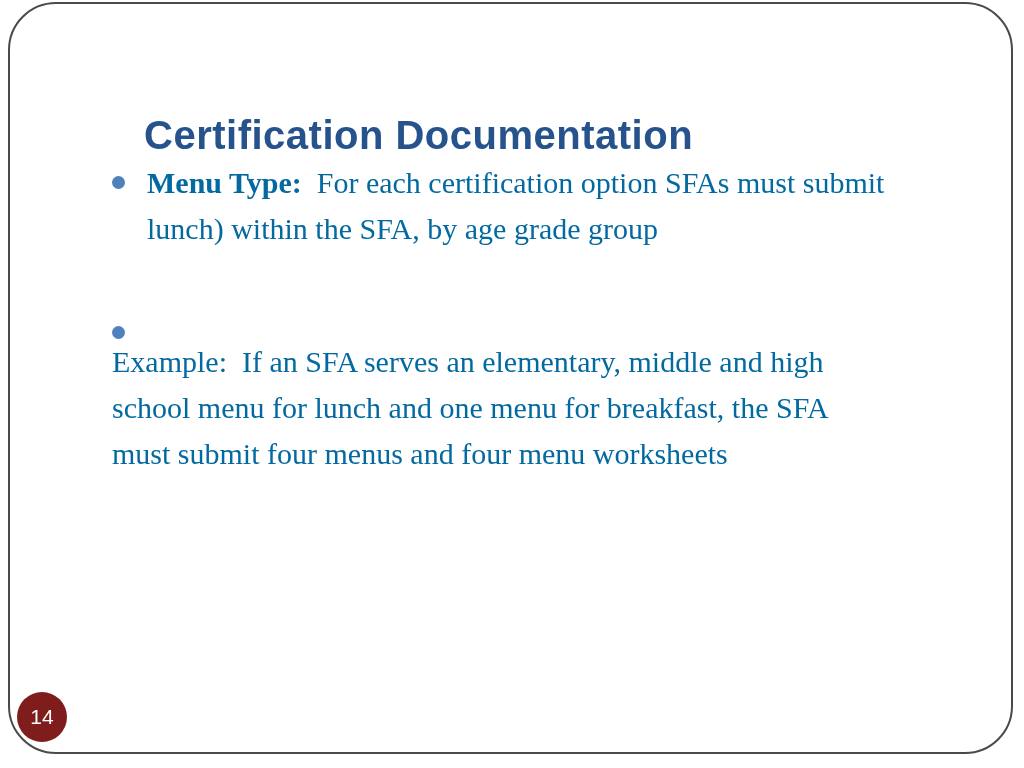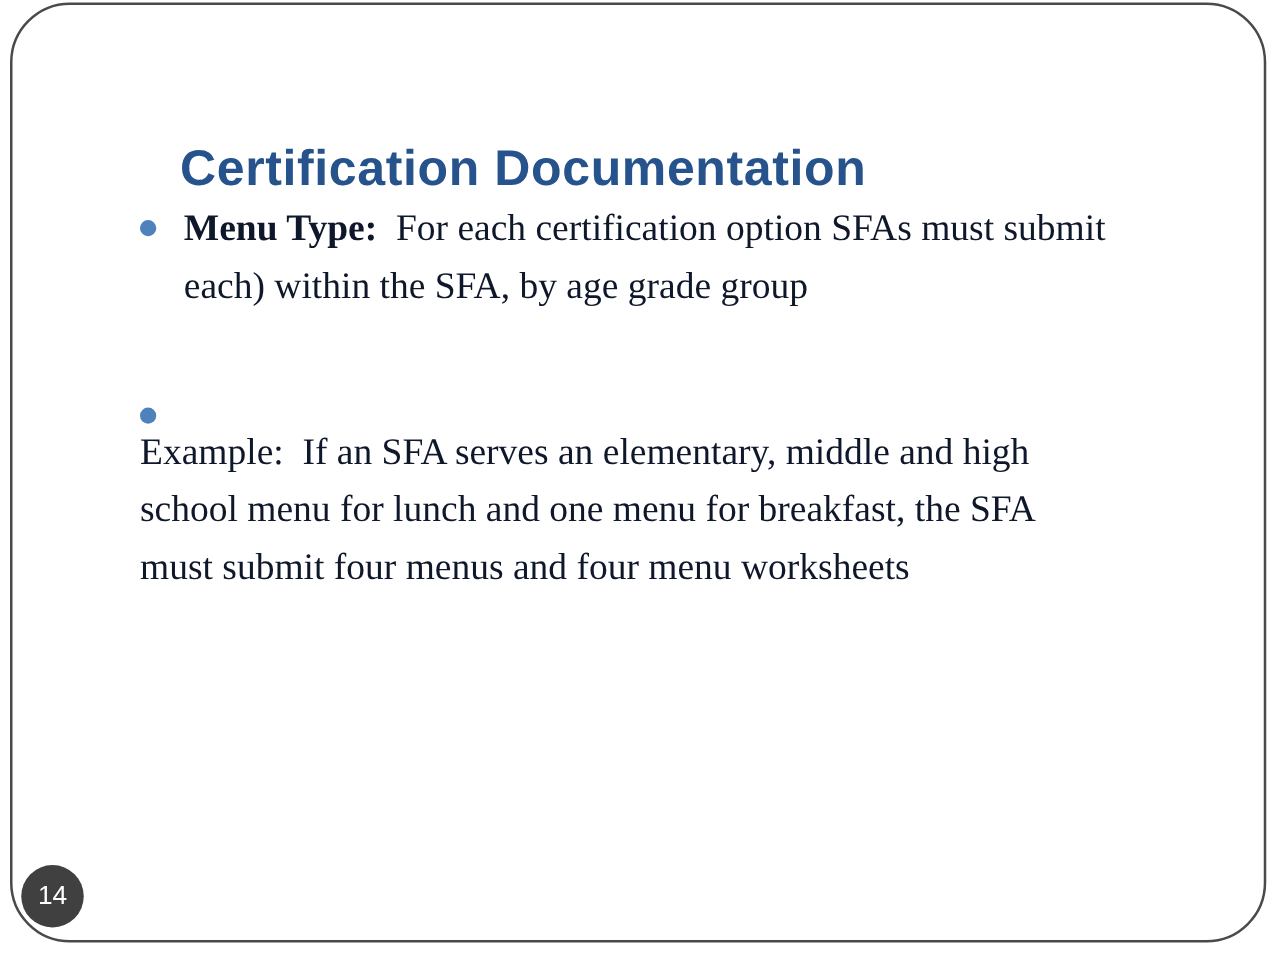--- a/index.html
+++ b/index.html
@@ -61,36 +61,36 @@
     width: 13px;
     height: 13px;
     border-radius: 50%;
     background: #4f81bd;
     margin-top: 16px;
     margin-right: 22px;
   }
   .bullet-text {
     font-size: 30px;
     line-height: 46px;
-    color: #0f172a;
+    color: #0369a1;
   }
   .bullet-text .line {
     white-space: pre;
   }
   .lead-bold {
     font-weight: bold;
   }
   .page-badge {
     position: absolute;
     left: 17px;
     top: 692px;
     width: 50px;
     height: 50px;
     border-radius: 50%;
-    background: #404040;
+    background: #7f1d1d;
     display: flex;
     align-items: center;
     justify-content: center;
     font-family: "Liberation Sans", sans-serif;
     font-size: 21px;
     color: #ffffff;
   }
 </style>
 </head>
 <body>
@@ -100,21 +100,21 @@
   <div class="frame"></div>
 
   <h1 class="slide-title">Certification Documentation</h1>
 
   <div class="bullets">
 
     <div class="bullet-item">
       <span class="bullet-dot"></span>
       <div class="bullet-text">
         <div class="line"><span class="lead-bold">Menu Type:</span><span>  For each certification option SFAs must submit</span></div>
-        <div class="line">each) within the SFA, by age grade group</div>
+        <div class="line">lunch) within the SFA, by age grade group</div>
       </div>
     </div>
 
     <div class="bullet-item">
       <span class="bullet-dot"></span>
       <div class="bullet-text">
         <div class="line"><span class="lead-bold"></span><span>Example:  If an SFA serves an elementary, middle and high</span></div>
         <div class="line">school menu for lunch and one menu for breakfast, the SFA</div>
         <div class="line">must submit four menus and four menu worksheets</div>
       </div>

